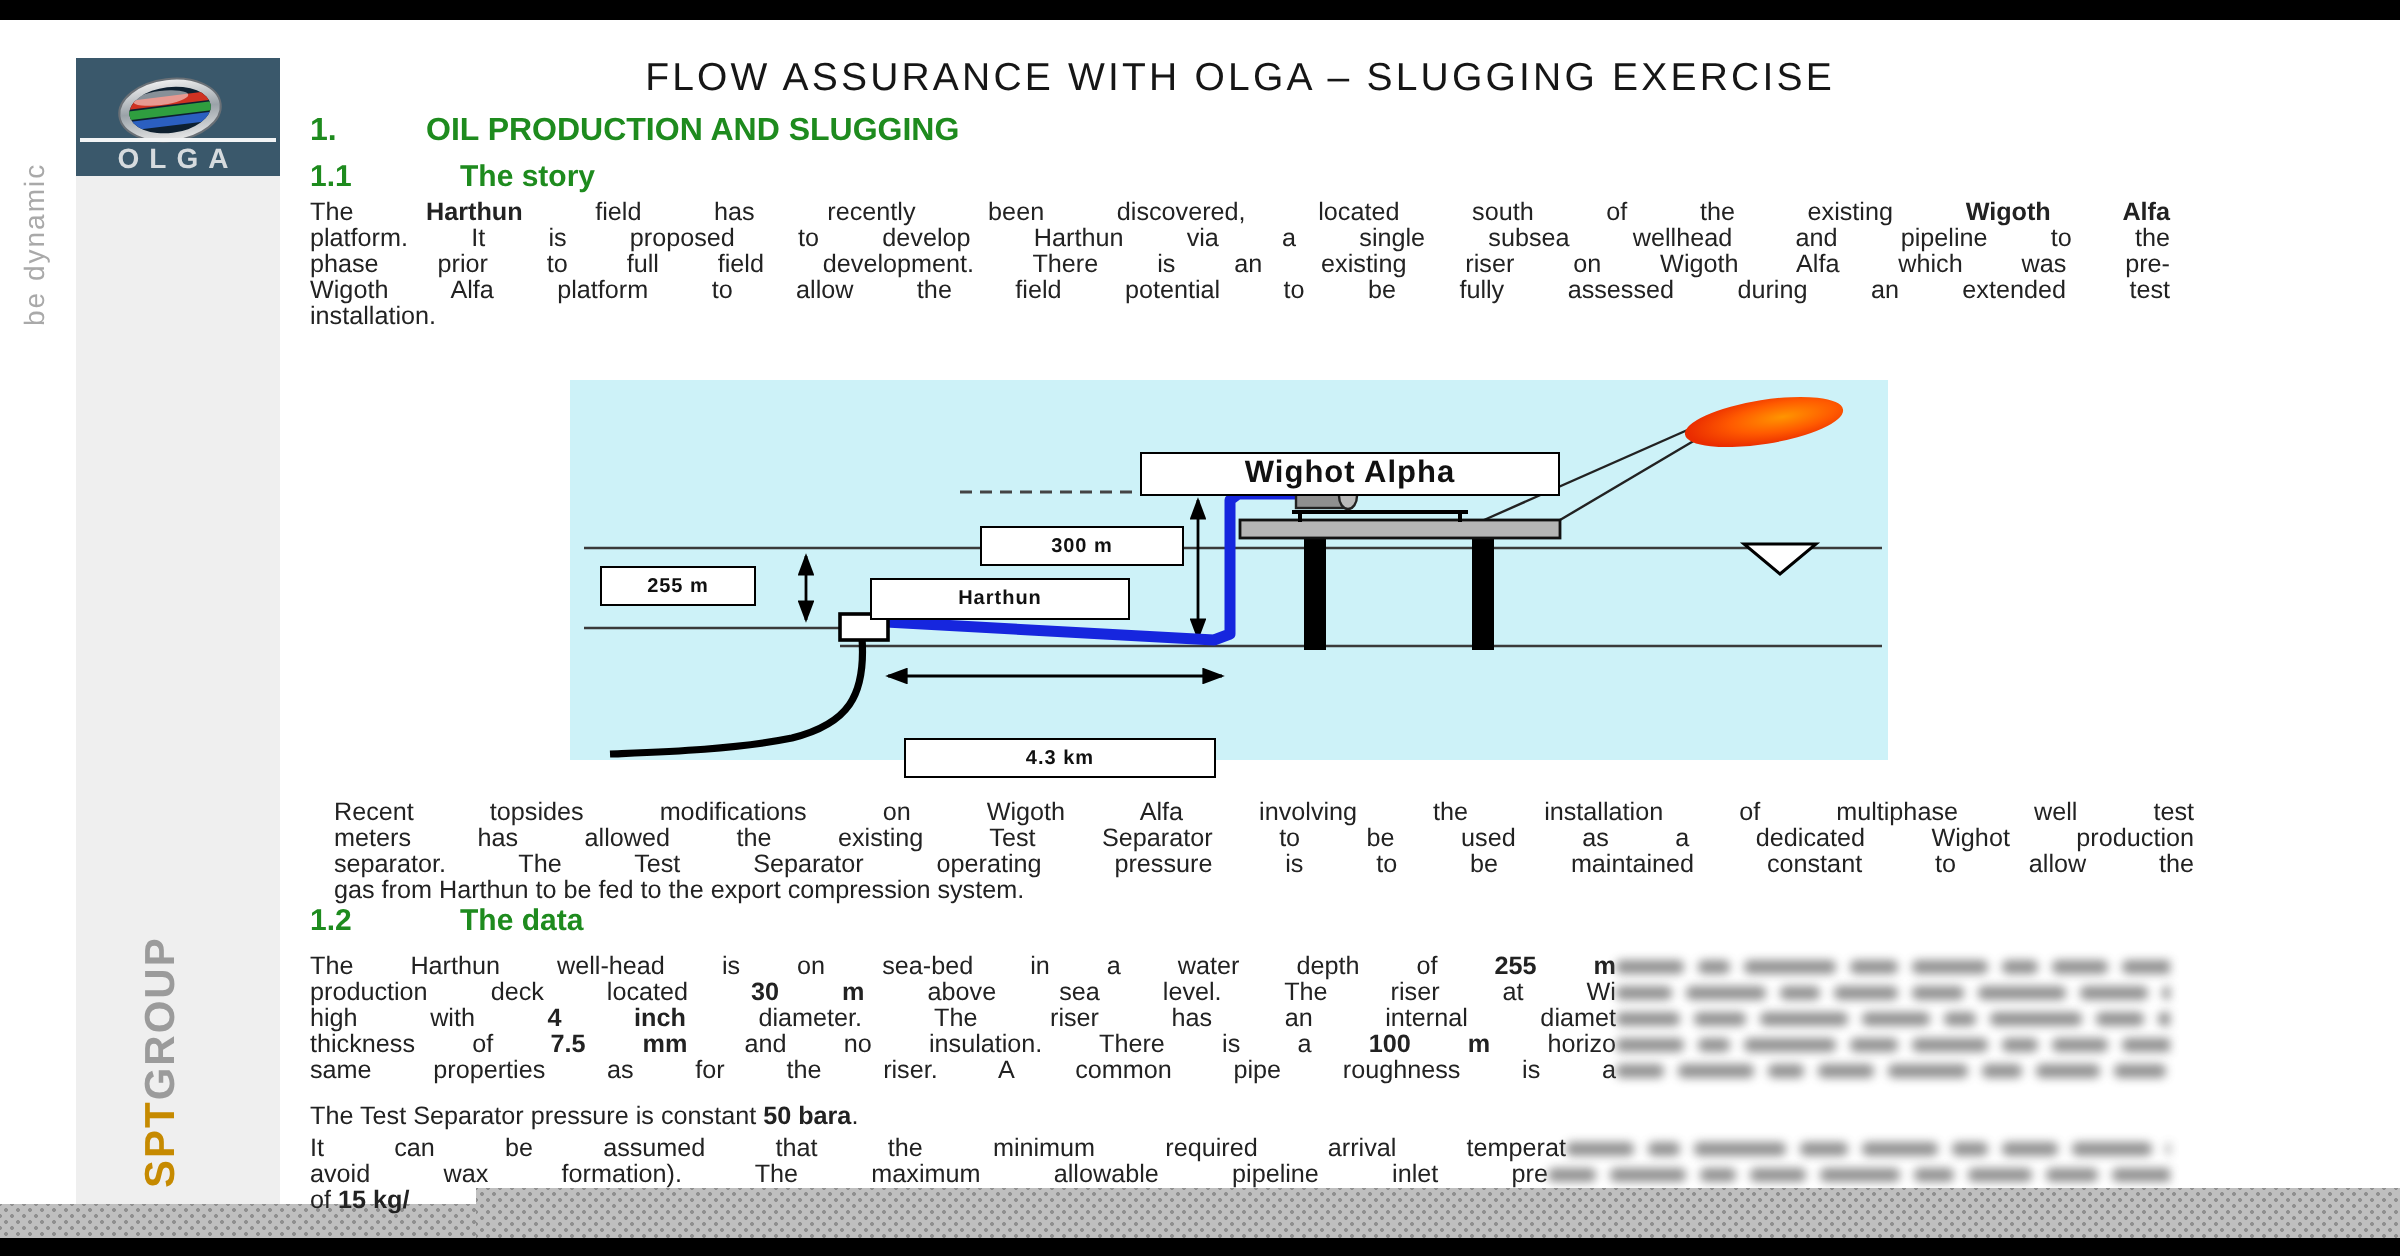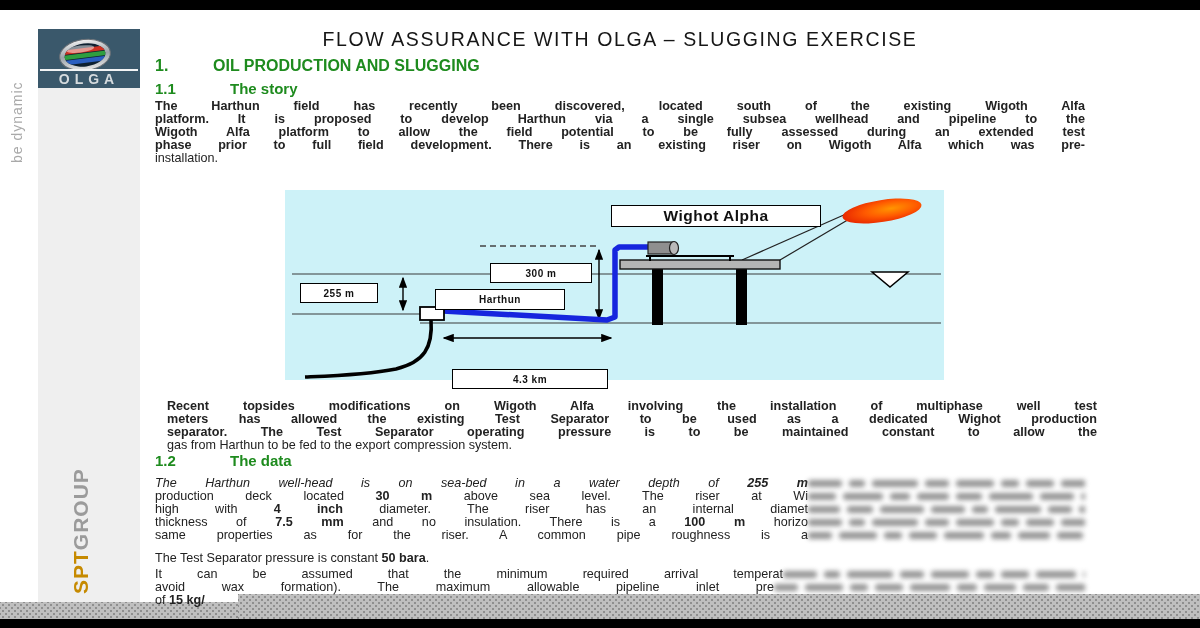--- a/index.html
+++ b/index.html
@@ -24,21 +24,21 @@
   .doc-title{left:155px;top:28px;width:930px;text-align:center;font-size:19.5px;
              letter-spacing:1.6px;color:#161616;white-space:nowrap;}
   .h-green{color:#1e8b1e;font-weight:bold;white-space:nowrap;}
   .h1{left:155px;top:57px;font-size:16px;}
   .h2{left:155px;top:80px;font-size:15px;}
   .h2b{left:155px;top:452px;font-size:15px;}
   .hnum1{display:inline-block;width:58px;}
   .hnum2{display:inline-block;width:75px;}
   .body-text{font-size:12.6px;line-height:13px;color:#222;width:930px;}
   .tline{text-align:justify;height:13px;}
-  .tline.just{text-align-last:justify;font-weight:bold;}
+  .tline.just{text-align-last:justify;}
   .bline{display:flex;height:13px;align-items:center;}
   .clearseg{display:inline-block;flex:none;text-align:justify;text-align-last:justify;}
   .blurfill{flex:1 1 auto;overflow:hidden;display:flex;align-items:center;
             filter:blur(2.4px);opacity:.8;height:13px;}
   .bbar{height:7px;border-radius:3px;background:#787878;margin-right:7px;flex:none;}
   .p-story{left:155px;top:100px;}
   .p-topsides{left:167px;top:400px;}
   .p-data{left:155px;top:477px;}
   .p-sep{left:155px;top:552px;}
   .p-arrival{left:155px;top:568px;}
@@ -100,22 +100,22 @@
   <div class="abs h-green h1">
     <span class="hnum1">1.</span><span>OIL PRODUCTION AND SLUGGING</span>
   </div>
   <div class="abs h-green h2">
     <span class="hnum2">1.1</span><span>The story</span>
   </div>
 
   <div class="abs body-text p-story">
       <div class="tline just"><span>The </span><b>Harthun</b><span> field has recently been discovered, located south of the existing </span><b>Wigoth Alfa</b></div>
       <div class="tline just"><span>platform. It is proposed to develop Harthun via a single subsea wellhead and pipeline to the</span></div>
+      <div class="tline just"><span>phase prior to full field development.  There is an existing riser on Wigoth Alfa which was pre-</span></div>
       <div class="tline just"><span>Wigoth Alfa platform to allow the field potential to be fully assessed during an extended test</span></div>
-      <div class="tline just"><span>phase prior to full field development.  There is an existing riser on Wigoth Alfa which was pre-</span></div>
       <div class="tline"><span>installation.</span></div>
     </div>
 
   <div class="abs diagram">
     <svg width="659" height="190" style="position:absolute;left:0;top:0;">
       <defs>
         <marker id="ar" viewBox="0 0 8 6" refX="7" refY="3" markerWidth="8" markerHeight="6" orient="auto-start-reverse">
           <path d="M0,0 L8,3 L0,6 Z" fill="#000"></path>
         </marker>
         <radialGradient id="flame" cx="62%" cy="45%" r="60%">
@@ -148,41 +148,41 @@
       <path d="M158,121 L322,130 L330,127 L330,60 L334,57 L364,57" fill="none" stroke="#1626de" stroke-width="5.5" stroke-linejoin="round"></path>
 
       <rect x="363" y="52" width="26" height="12" fill="#8f8f8f" stroke="#222" stroke-width="1.2"></rect>
       <ellipse cx="389" cy="58" rx="4.5" ry="6.5" fill="#b9b9b9" stroke="#222" stroke-width="1.2"></ellipse>
 
       <path d="M146,129 C148,158 139,172 111,179 C81,185 45,186 20,187" fill="none" stroke="#000" stroke-width="3.6"></path>
       <rect x="135" y="117" width="24" height="13" fill="#fff" stroke="#000" stroke-width="1.8"></rect>
 
       <polygon points="587,82 623,82 605,97" fill="#fff" stroke="#000" stroke-width="1.5"></polygon>
     </svg>
-    <div class="dlabel" style="left:285px;top:15px;width:210px;height:22px;font-size:15.5px;margin-left:41px;">Wighot Alpha</div>
+    <div class="dlabel" style="left:285px;top:36px;width:210px;height:22px;font-size:15.5px;">Wighot Alpha</div>
     <div class="dlabel" style="left:205px;top:73px;width:102px;height:20px;">300 m</div>
     <div class="dlabel" style="left:15px;top:93px;width:78px;height:20px;">255 m</div>
     <div class="dlabel" style="left:150px;top:99px;width:130px;height:21px;">Harthun</div>
     <div class="dlabel" style="left:167px;top:155px;width:156px;height:20px;margin-top:24px;">4.3 km</div>
   </div>
 
   <div class="abs body-text p-topsides">
       <div class="tline just"><span>Recent topsides modifications on Wigoth Alfa involving the installation of multiphase well test</span></div>
       <div class="tline just"><span>meters has allowed the existing Test Separator to be used as a dedicated Wighot production</span></div>
       <div class="tline just"><span>separator.  The Test Separator operating pressure is to be maintained constant to allow the</span></div>
       <div class="tline"><span>gas from Harthun to be fed to the export compression system.</span></div>
     </div>
 
   <div class="abs h-green h2b">
     <span class="hnum2">1.2</span><span>The data</span>
   </div>
 
   <div class="abs body-text p-data">
       <div class="bline">
-        <span class="clearseg" style="width: 653px; font-style: italic;"><span>The Harthun well-head is on sea-bed in a water depth of </span><b>255 m</b></span>
+        <span class="clearseg" style="width: 653px;"><span>The Harthun well-head is on sea-bed in a water depth of </span><b>255 m</b></span>
         <span class="blurfill">
           <i class="bbar" style="width: 34px;"></i>
           <i class="bbar" style="width: 16px;"></i>
           <i class="bbar" style="width: 46px;"></i>
           <i class="bbar" style="width: 24px;"></i>
           <i class="bbar" style="width: 38px;"></i>
           <i class="bbar" style="width: 18px;"></i>
           <i class="bbar" style="width: 28px;"></i>
           <i class="bbar" style="width: 40px;"></i>
         </span>

